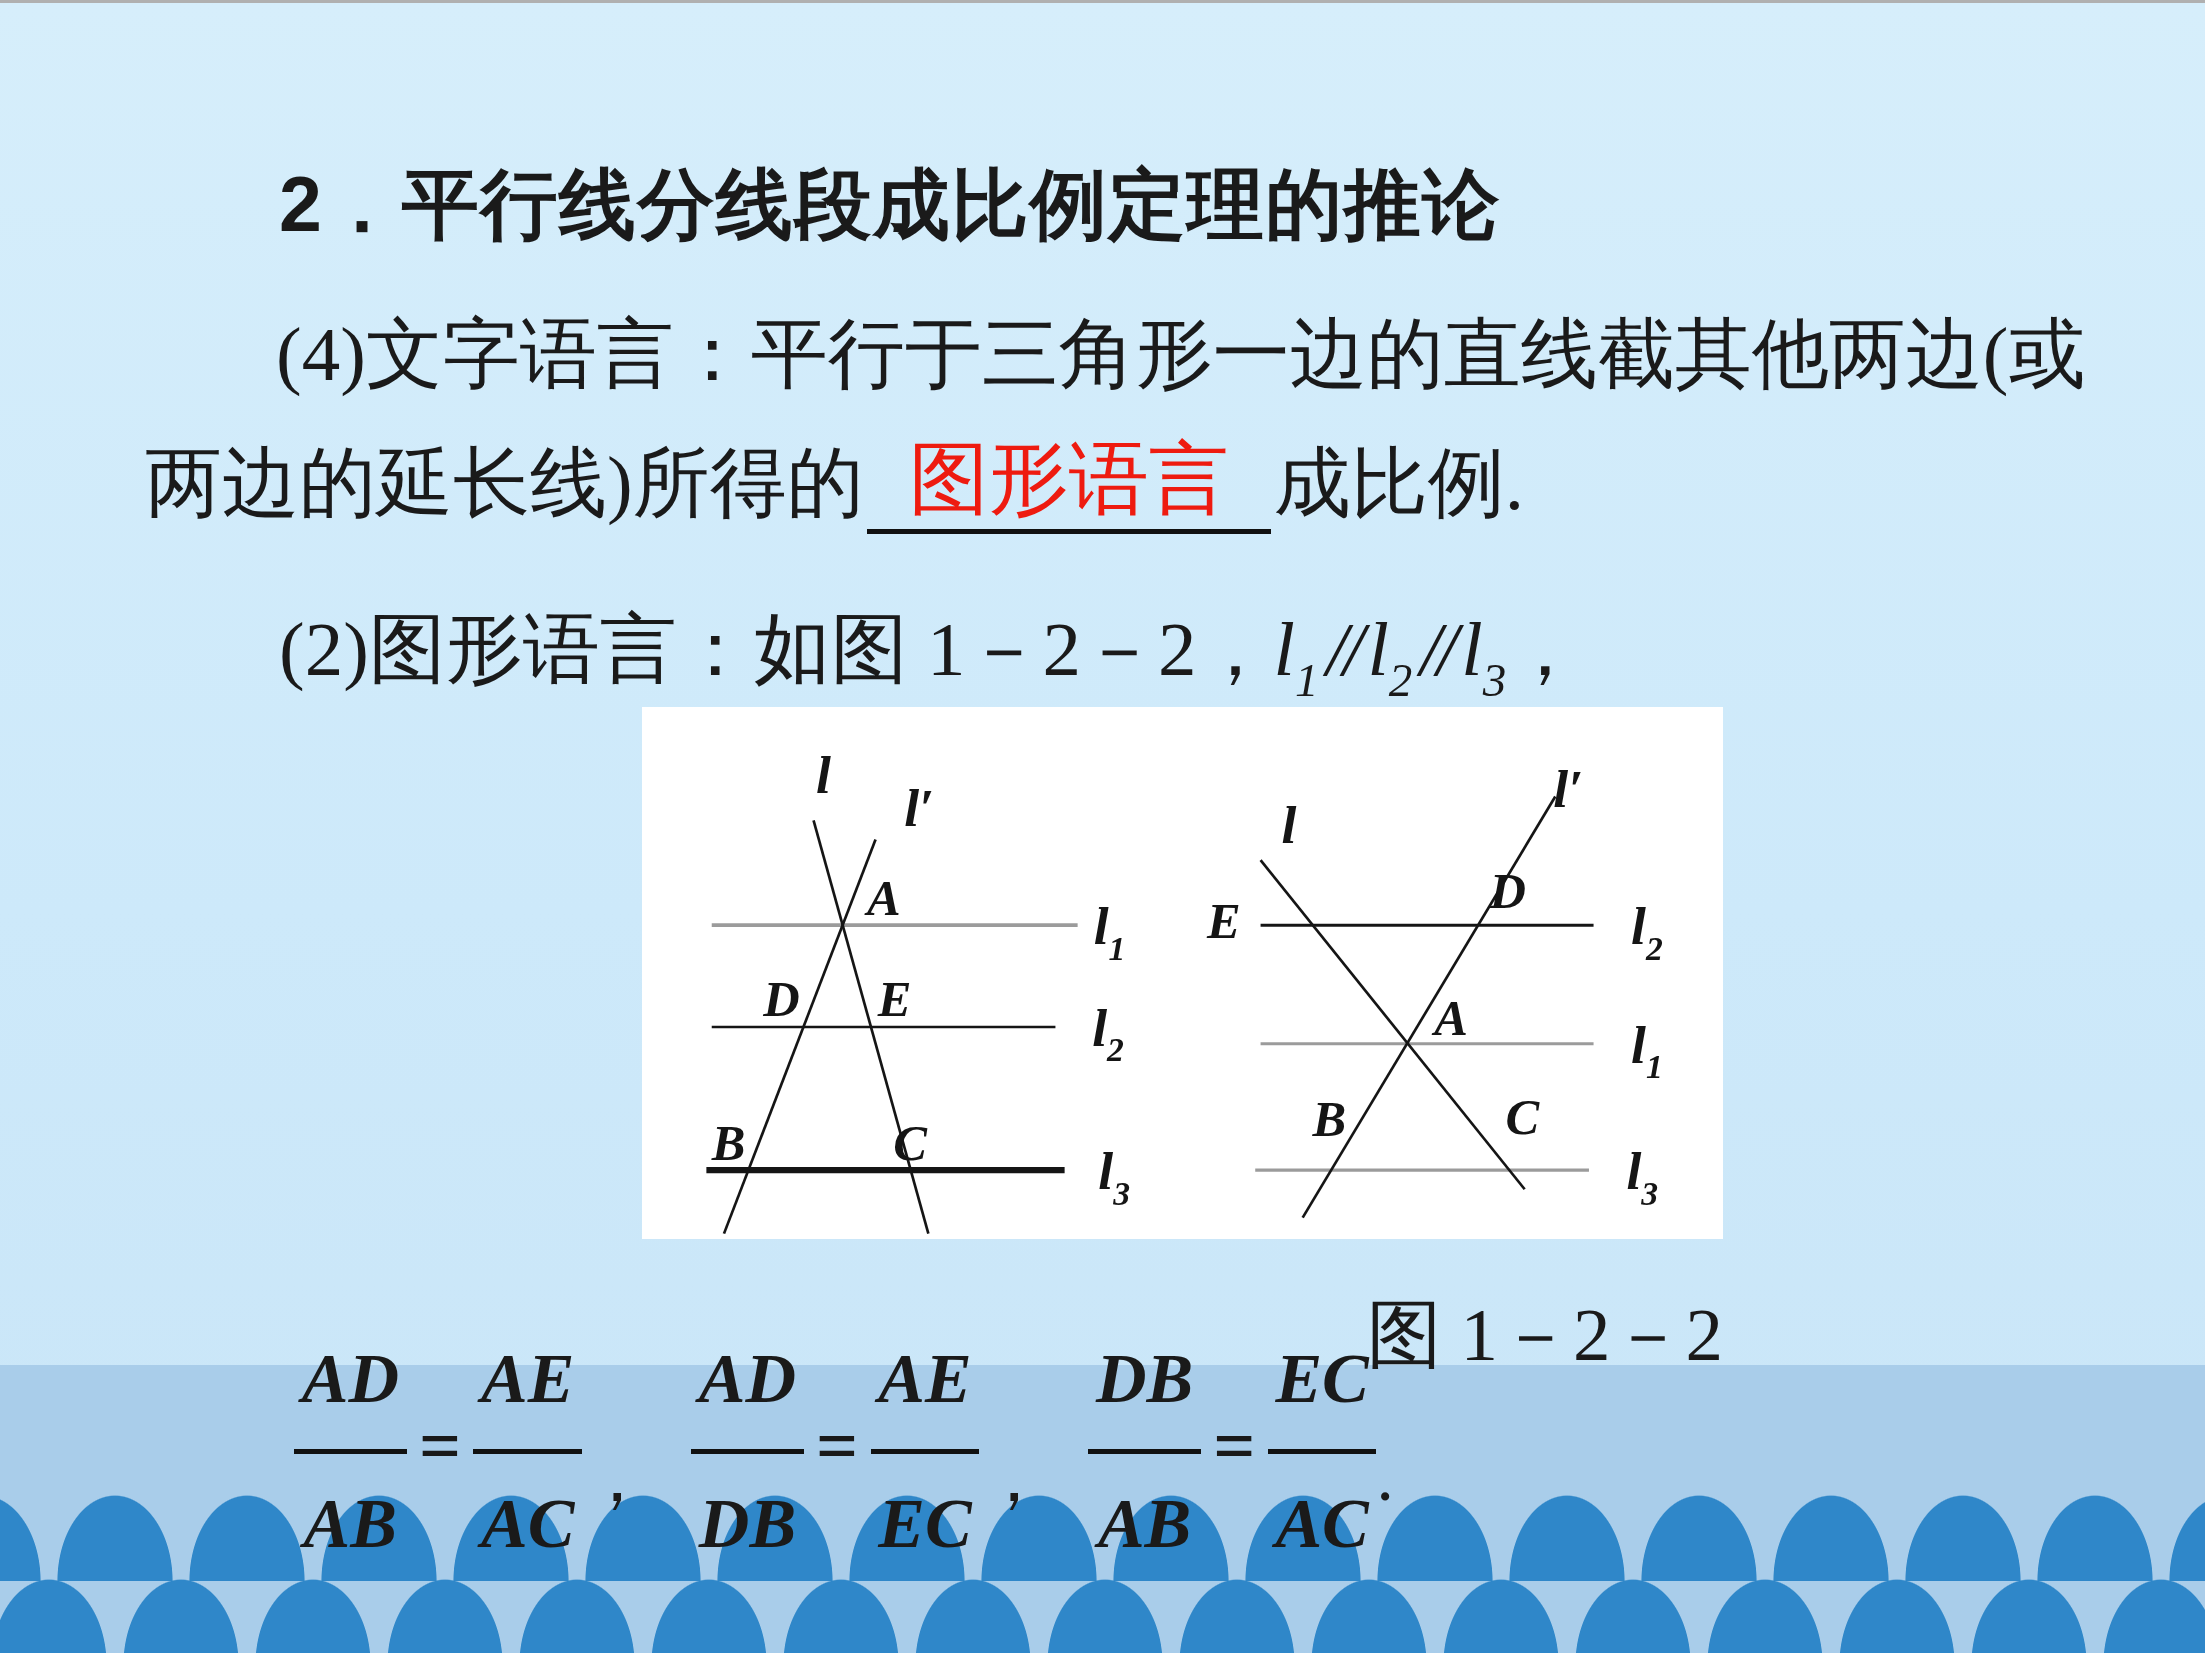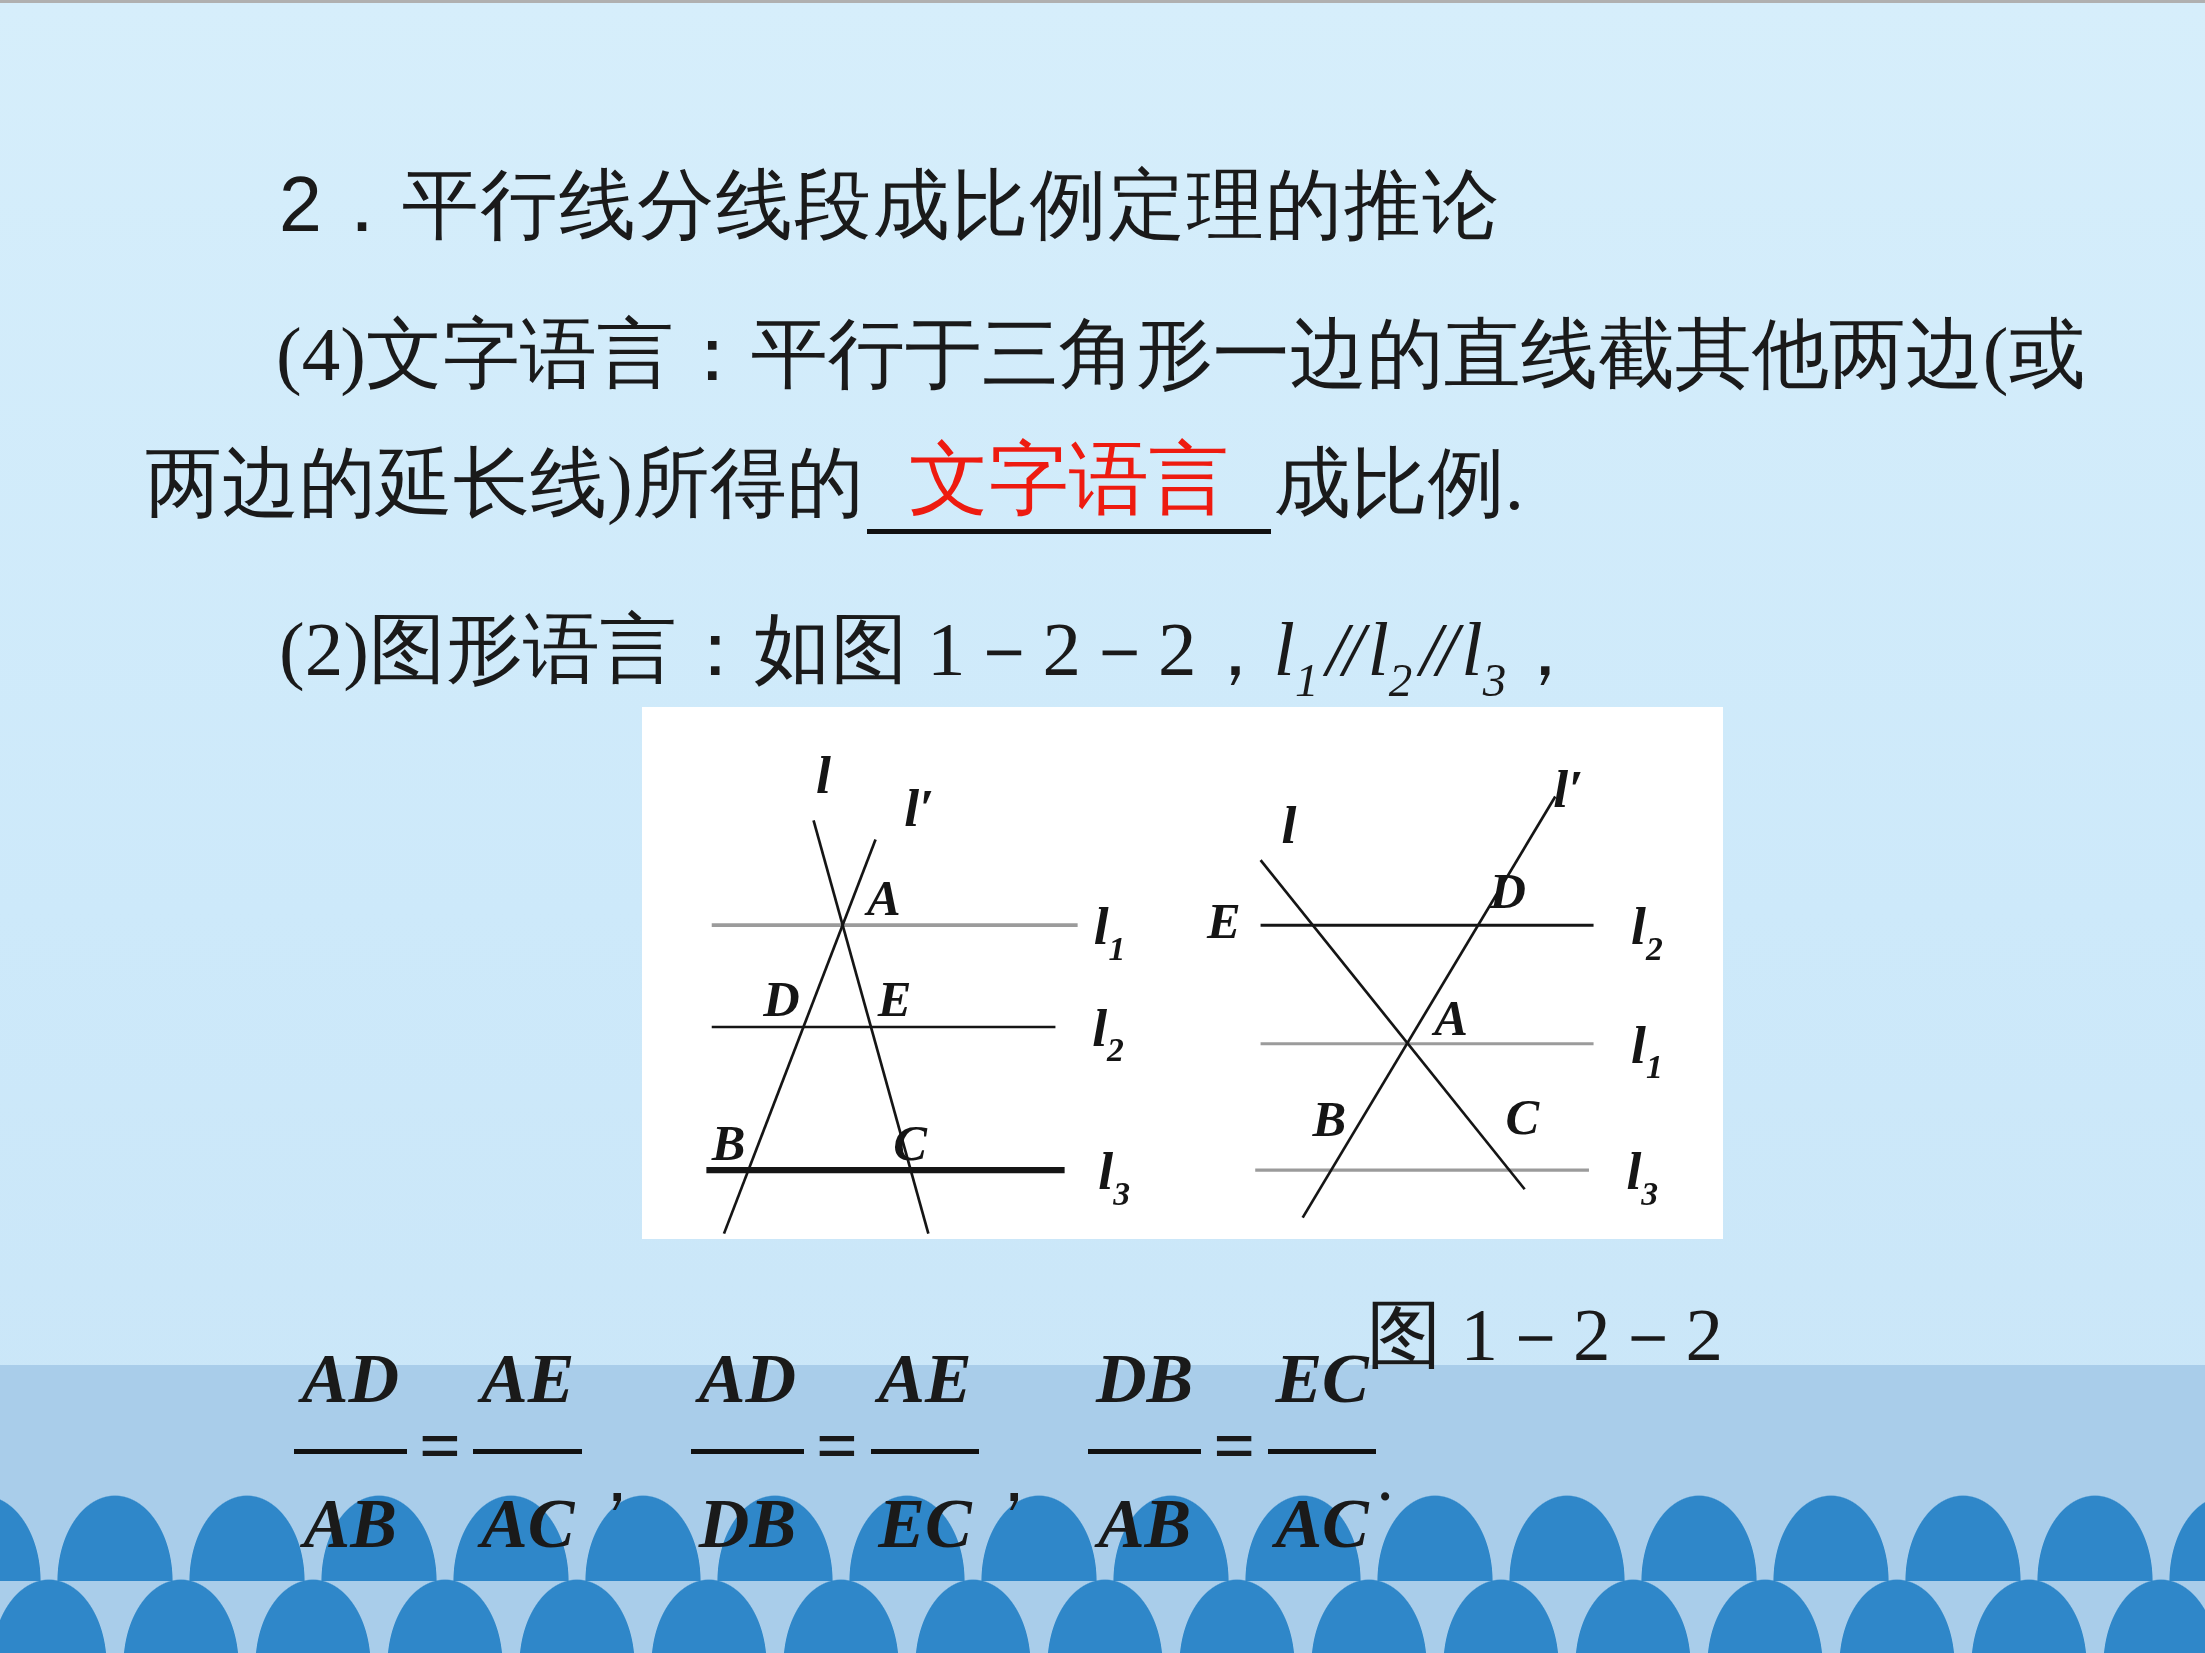--- a/index.html
+++ b/index.html
@@ -7,21 +7,21 @@
     width:2205px;height:1654px;overflow:hidden;position:relative;
     background:linear-gradient(180deg,#d6eefb 0%,#cde9fa 55%,#c9e5f7 100%);
     font-family:"Liberation Serif","DejaVu Serif",serif;
     color:var(--text-color,#1a1a1a);
   }
   .top-strip{position:absolute;left:0;top:0;width:2205px;height:3.1px;background:var(--top-strip,#b0b0b0);}
   
   .title{
     position:absolute;left:279px;top:159px;margin:0;
     font-family:"Liberation Sans","DejaVu Sans",sans-serif;
-    font-weight:normal;font-size:77px;line-height:90px;letter-spacing:1.5px;
+    font-weight:bold;font-size:77px;line-height:90px;letter-spacing:1.5px;
   }
   .bodyline{position:absolute;margin:0;font-size:77px;line-height:92px;white-space:nowrap;}
   .line-1{left:276px;top:308px;}
   .line-2{left:145px;top:436px;}
   .line-3{left:279px;top:603px;}
   .blank{
     display:inline-block;width:404px;text-align:center;vertical-align:baseline;
     border-bottom:5.4px solid #111;margin:0 3.1px;
   }
   .blank-answer{color:var(--accent-red,#ee1b10);font-size:80px;position:relative;top:-3.1px;}
@@ -79,21 +79,21 @@
 <div class="top-strip"></div>
 
 <div class="band"></div>
 <div class="scallop-row row1"></div>
 <div class="scallop-row row2"></div>
 
 <h1 class="title">2．平行线分线段成比例定理的推论</h1>
 
 <p class="bodyline line-1">(4)文字语言：平行于三角形一边的直线截其他两边(或</p>
 
-<p class="bodyline line-2"><span>两边的延长线)所得的</span><span class="blank"><span class="blank-answer">文字语言</span></span><span>成比例.</span></p>
+<p class="bodyline line-2"><span>两边的延长线)所得的</span><span class="blank"><span class="blank-answer">图形语言</span></span><span>成比例.</span></p>
 
 <p class="bodyline line-3"><span>(2)图形语言：如图 1－2－2，</span><span class="mi"><span>l</span><sub>1</sub></span><span class="par">//</span><span class="mi"><span>l</span><sub>2</sub></span><span class="par">//</span><span class="mi"><span>l</span><sub>3</sub></span><span>，</span></p>
 
 <div class="figure-box">
   <svg viewBox="0 0 1412 695">
 
     <g>
       <line class="pl-gray" x1="91" y1="285" x2="569" y2="285" stroke-width="5"></line>
       <line class="pl-black" x1="91" y1="418" x2="540" y2="418" stroke-width="3.5"></line>
       <line class="pl-black" x1="84" y1="605" x2="552" y2="605" stroke-width="8"></line>

